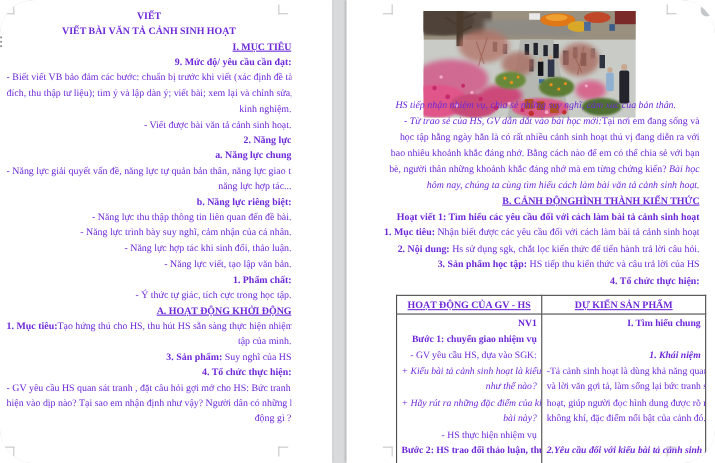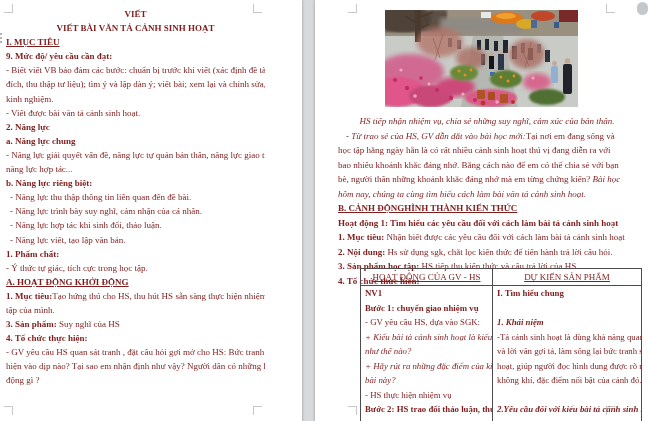--- a/index.html
+++ b/index.html
@@ -1,44 +1,44 @@
 <!DOCTYPE html>
 <html><head>
 <meta charset="utf-8">
 <style>
   html,body{margin:0;padding:0;}
   #screen{position:relative;width:650px;height:421px;background:#d9dadc;overflow:hidden;
-    font-family:"Liberation Serif","DejaVu Serif",serif;color:#7f1d1d;}
+    font-family:"Liberation Serif","DejaVu Serif",serif;color:#6d28d9;border-radius:31px;}
   .page{position:absolute;top:0;bottom:0;background:#ffffff;}
   #page-left{left:0;width:302px;box-shadow:1px 0 2px rgba(0,0,0,.18);}
   #page-right{left:315px;width:335px;box-shadow:-1px 0 2px rgba(0,0,0,.18);}
   .textcol{position:absolute;font-size:9px;}
   #left-text{left:6px;top:7px;width:259px;}
-  #right-text{left:23px;top:114px;width:298px;}
-  .line{height:14.1px;line-height:14.1px;white-space:nowrap;overflow:hidden;}
+  #right-text{left:23px;top:88px;width:298px;}
+  .line{height:14.1px;line-height:14.1px;white-space:nowrap;overflow:hidden;text-align:right;}
   #right-text .line{height:14.5px;line-height:14.5px;}
   .c{text-align:center;}
   .bold,.b{font-weight:bold;}
   .i{font-style:italic;}
   .u{text-decoration:underline;}
   .ind{padding-left:4px;}
   .ind1{text-indent:8px;}
   
   .crop{position:absolute;width:8px;height:8px;border:0 solid #c7c7c7;}
   .crop.tl{border-right-width:1px;border-bottom-width:1px;}
   .crop.tr{border-left-width:1px;border-bottom-width:1px;}
   .crop.bl{border-right-width:1px;border-top-width:1px;}
   .crop.br{border-left-width:1px;border-top-width:1px;}
   
   #photo{position:absolute;left:70px;top:10px;width:193px;height:97px;}
   
   #gv-table{position:absolute;left:45px;top:268px;width:281px;border-collapse:collapse;
     font-size:8.8px;table-layout:fixed;}
   #gv-table th,#gv-table td{border:1px solid #4c4c4c;vertical-align:top;padding:0;}
-  #gv-table th{height:16px;font-size:9px;text-align:center;font-weight:normal;
+  #gv-table th{height:16px;font-size:9px;text-align:center;font-weight:bold;
     text-decoration:underline;line-height:16px;overflow:hidden;white-space:nowrap;}
   #gv-table td .line{height:14.5px;line-height:14.5px;padding:0 4px;}
   .col-gv{width:132px;}
   .col-sp{width:149px;}
   
   #scroll-thumb{position:absolute;left:637px;top:2px;width:11px;height:13px;
     background:#c5c8cb;border-radius:6px;}
   
   #edge-dots{position:absolute;left:0;top:33px;width:3px;height:12px;}
   #edge-dots i{display:block;width:2px;height:2px;border-radius:50%;background:#9a9a9a;margin:0 0 2px 0;}
@@ -192,21 +192,21 @@
     </svg>
 
     <div class="textcol" id="right-text">
         <div class="line c i"><span>HS tiếp nhận nhiệm vụ, chia sẻ những suy nghĩ, cảm xúc của bản thân.</span></div>
         <div class="line ind1"><span class="i">- Từ trao sẻ của HS, GV dẫn dắt vào bài học mới:</span><span>Tại nơi em đang sống và</span></div>
         <div class="line"><span>học tập hằng ngày hẳn là có rất nhiều cảnh sinh hoạt thú vị đang diễn ra với</span></div>
         <div class="line"><span>bao nhiêu khoảnh khắc đáng nhớ. Bằng cách nào để em có thể chia sẻ với bạn</span></div>
         <div class="line"><span>bè, người thân những khoảnh khắc đáng nhớ mà em từng chứng kiến?</span><span class="i"> Bài học</span></div>
         <div class="line i"><span>hôm nay, chúng ta cùng tìm hiểu cách làm bài văn tả cảnh sinh hoạt.</span></div>
         <div class="line bold u"><span>B. CẢNH ĐỘNGHÌNH THÀNH KIẾN THỨC</span></div>
-        <div class="line bold"><span>Hoạt động 1: Tìm hiểu các yêu cầu đối với cách làm bài tả cảnh sinh hoạt</span></div>
+        <div class="line bold"><span>Hoạt viết 1: Tìm hiểu các yêu cầu đối với cách làm bài tả cảnh sinh hoạt</span></div>
         <div class="line"><span class="b">1. Mục tiêu:</span><span> Nhận biết được các yêu cầu đối với cách làm bài tả cảnh sinh hoạt</span></div>
         <div class="line"><span class="b">2. Nội dung:</span><span> Hs sử dụng sgk, chắt lọc kiến thức để tiến hành trả lời câu hỏi.</span></div>
         <div class="line"><span class="b">3. Sản phẩm học tập:</span><span> HS tiếp thu kiến thức và câu trả lời của HS</span></div>
         <div class="line"><span class="b">4. Tổ chức thực hiện:</span></div>
       </div>
 
     <table id="gv-table">
       <colgroup>
           <col class="col-gv">
           <col class="col-sp">

